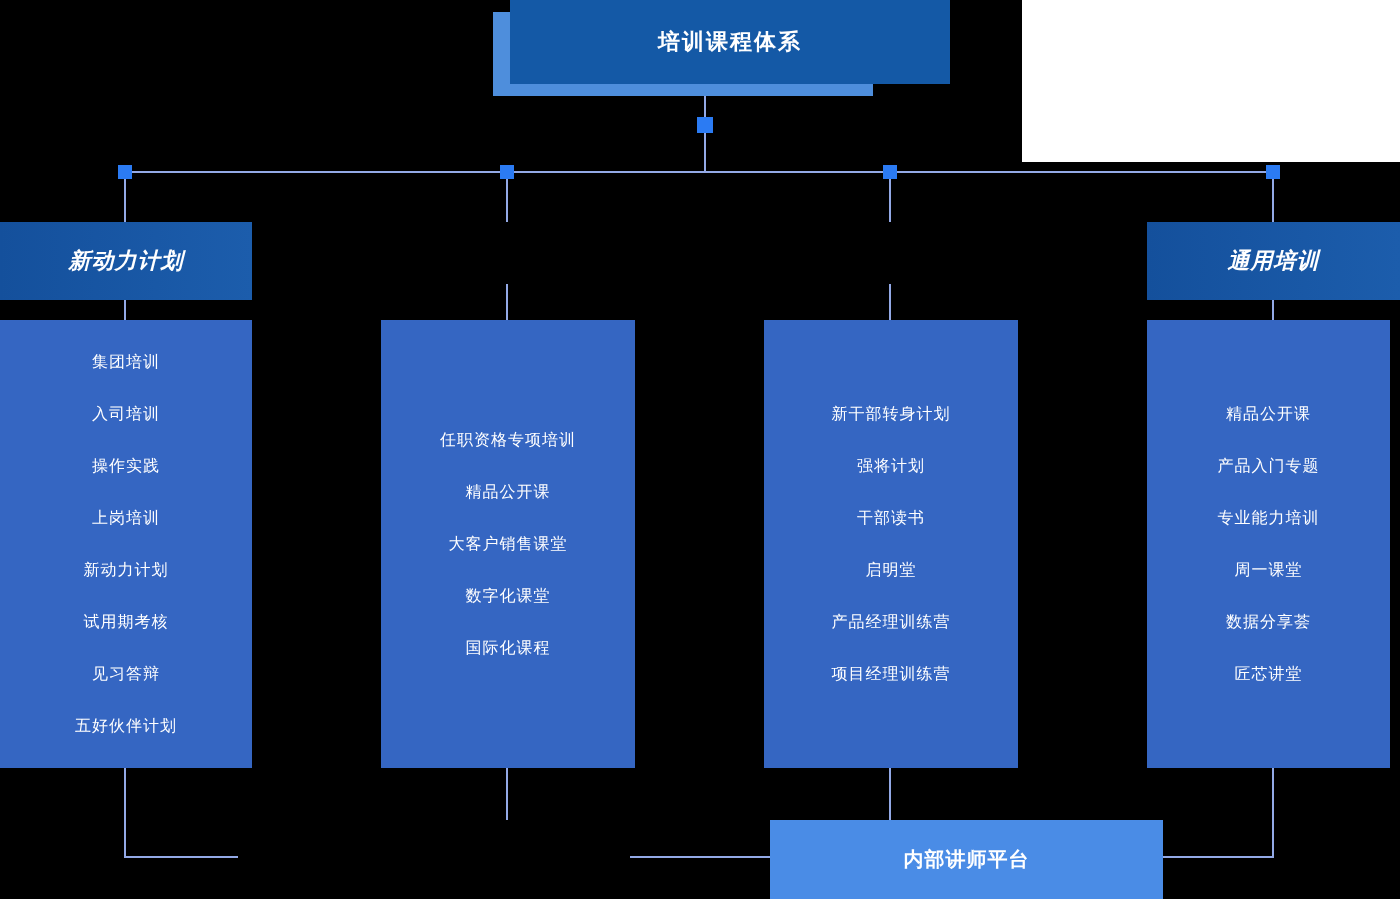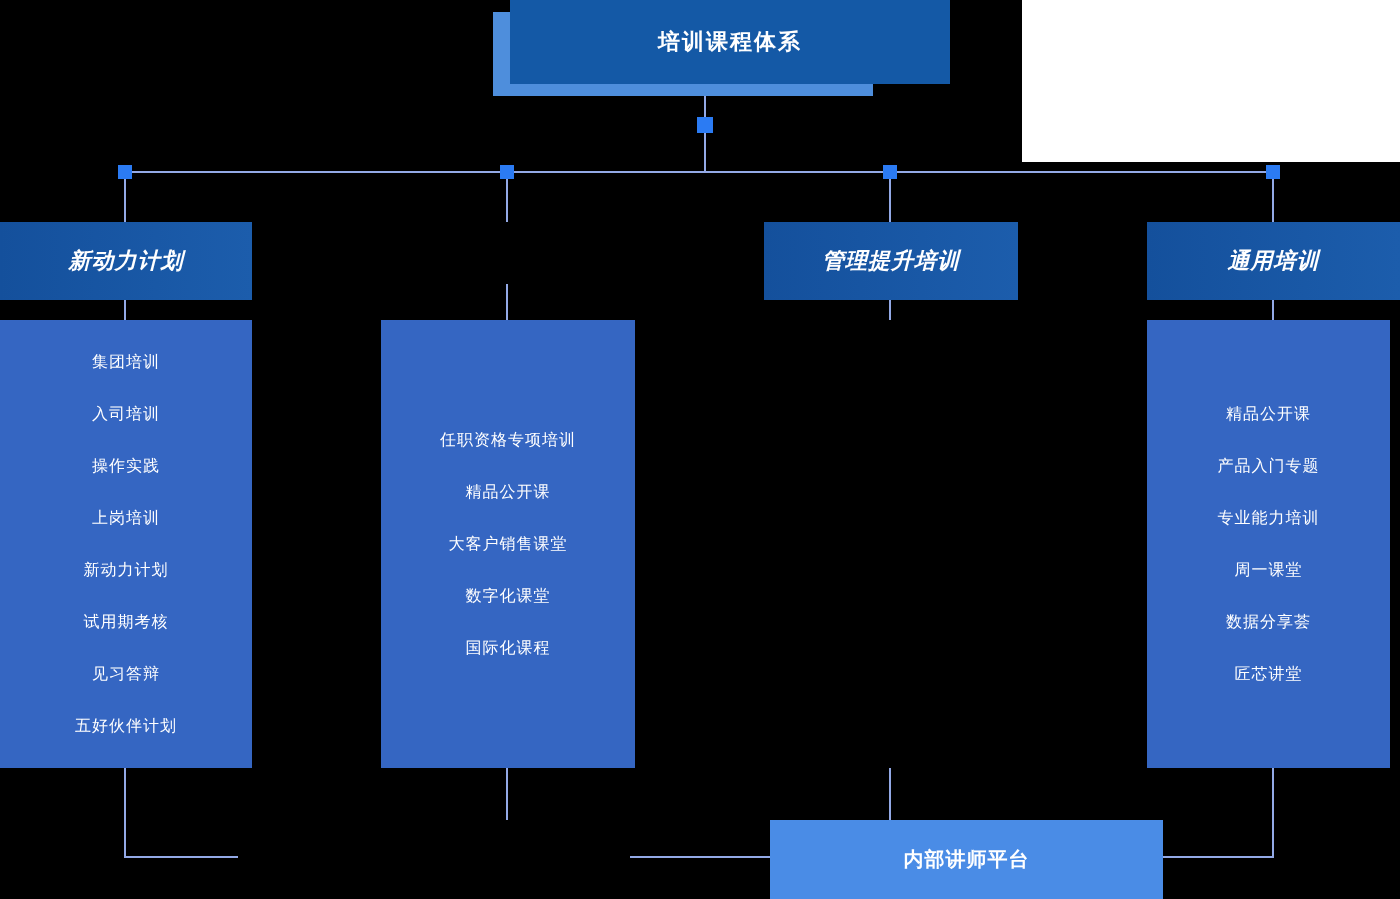--- a/index.html
+++ b/index.html
@@ -70,23 +70,20 @@
   <div class="sq" style="left:1266px;top:165px;width:14px;height:14px"></div>
 
   <div class="title-shadow"></div>
   <div class="title-box">
     <span>培训课程体系</span>
   </div>
 
   <div class="cat-header" style="left:0;width:252px">
     <span>新动力计划</span>
   </div>
-  <div class="cat-header" style="left:764px;width:254px">
-    <span>管理提升培训</span>
-  </div>
   <div class="cat-header" style="left:1147px;width:253px">
     <span>通用培训</span>
   </div>
 
   <div class="cat-body" style="left:0;width:252px">
     <div class="cat-item">集团培训</div>
     <div class="cat-item">入司培训</div>
     <div class="cat-item">操作实践</div>
     <div class="cat-item">上岗培训</div>
     <div class="cat-item">新动力计划</div>
@@ -96,20 +93,28 @@
   </div>
 
   <div class="cat-body" style="left:381px;width:254px">
     <div class="cat-item">任职资格专项培训</div>
     <div class="cat-item">精品公开课</div>
     <div class="cat-item">大客户销售课堂</div>
     <div class="cat-item">数字化课堂</div>
     <div class="cat-item">国际化课程</div>
   </div>
 
+  <div class="cat-body" style="left:764px;width:254px">
+    <div class="cat-item">新干部转身计划</div>
+    <div class="cat-item">强将计划</div>
+    <div class="cat-item">干部读书</div>
+    <div class="cat-item">启明堂</div>
+    <div class="cat-item">产品经理训练营</div>
+    <div class="cat-item">项目经理训练营</div>
+  </div>
 
   <div class="cat-body" style="left:1147px;width:243px">
     <div class="cat-item">精品公开课</div>
     <div class="cat-item">产品入门专题</div>
     <div class="cat-item">专业能力培训</div>
     <div class="cat-item">周一课堂</div>
     <div class="cat-item">数据分享荟</div>
     <div class="cat-item">匠芯讲堂</div>
   </div>
 

